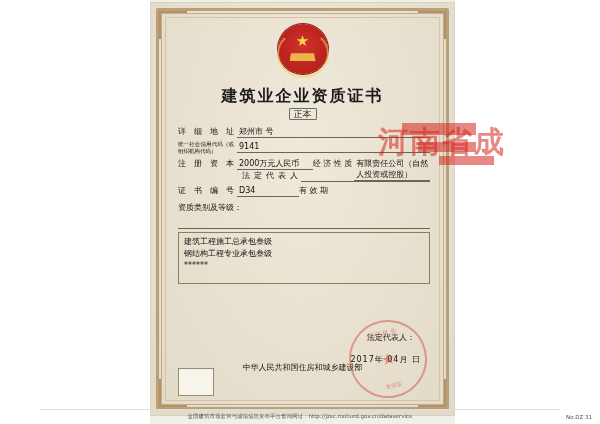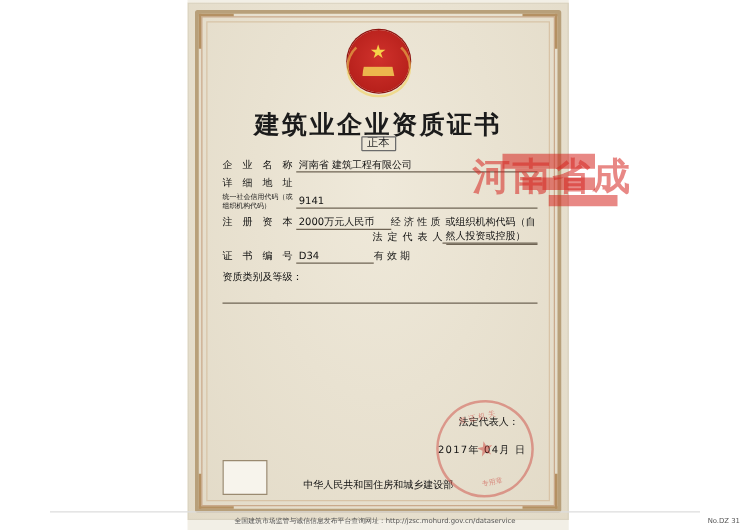--- a/index.html
+++ b/index.html
@@ -65,21 +65,21 @@
     opacity:.85;
   }
   .emblem .wheat{
     position:absolute;left:50%;top:10px;transform:translateX(-50%);
     width:48px;height:44px;border-radius:50%;
     border:2px solid rgba(243,207,85,.55);border-top-color:transparent;
   }
 
   .title{
     position:absolute;left:0;right:0;top:84px;text-align:center;
-    font-size:20px;font-weight:bold;color:#1b1b1b;letter-spacing:2px;
+    font-size:16px;font-weight:bold;color:#1b1b1b;letter-spacing:2px;
     font-family:"DejaVu Sans","Liberation Sans",sans-serif;
   }
   .title-sub{
     position:absolute;left:0;right:0;top:106px;text-align:center;
     font-size:9px;color:#2a2a2a;
   }
   .title-sub span{
     border:1px solid #6b6b6b;padding:0 4px;border-radius:1px;text-align:center;
   }
 
@@ -111,21 +111,21 @@
   }
 
   
   .issue{
     position:absolute;right:40px;top:330px;font-size:8px;color:#111;text-align:left;
   }
   .issue-date{
     position:absolute;right:34px;top:352px;font-size:8px;color:#111;letter-spacing:1px;text-align:center;
   }
   .ministry{
-    position:absolute;left:0;right:0;top:380px;text-align:center;
+    position:absolute;left:0;right:0;top:360px;text-align:center;
     font-size:8px;color:#111;
   }
   .photo-box{
     position:absolute;left:28px;top:366px;width:34px;height:26px;
     border:1px solid #9a8a70;background:#f7f4ec;
   }
 
   
   .seal{
     position:absolute;right:28px;top:318px;width:74px;height:74px;
@@ -197,53 +197,55 @@
       <div class="gate"></div>
     </div>
 
     <div class="title">建筑业企业资质证书</div>
     <div class="title-sub">
       <span>正本</span>
     </div>
 
     <div class="form">
 
-      <div class="row">
-        <div class="lab">企 业 名 称</div>
-        <div class="val">河南省     建筑工程有限公司</div>
-      </div>
 
       <div class="row">
         <div class="lab">详 细 地 址</div>
+        <div class="val">郑州市          号</div>
       </div>
 
       <div class="row">
         <div class="lab small">统一社会信用代码（或组织机构代码）</div>
         <div class="val">9141</div>
       </div>
 
       <div class="row">
         <div class="lab">注 册 资 本</div>
         <div class="val">2000万元人民币</div>
         <div class="inline-lab">经 济 性 质</div>
-        <div class="val">或组织机构代码（自然人投资或控股）</div>
-      </div>
-
-      <div class="row" style="margin-top:-14px;margin-left:120px;">
+        <div class="val">有限责任公司（自然人投资或控股）</div>
+      </div>
+
+      <div class="row" style="margin-top:-14px;margin-left:64px;">
         <div class="lab">法定代表人</div>
         <div class="val"></div>
       </div>
 
       <div class="row">
         <div class="lab">证 书 编 号</div>
         <div class="val" style="max-width:60px;">D34</div>
         <div class="inline-lab">有 效 期</div>
       </div>
 
       <div class="scope-head">资质类别及等级：</div>
+      <div class="scope-box">
+        <div>建筑工程施工总承包叁级</div>
+        <div>钢结构工程专业承包叁级</div>
+        <div>******</div>
+      </div>
     </div>
 
     <div class="issue">法定代表人：</div>
     <div class="issue-date">2017年 04月      日</div>
     <div class="ministry">中华人民共和国住房和城乡建设部</div>
     <div class="photo-box"></div>
 
     <div class="seal">
       <div class="seal-txt">发证机关</div>
       <div class="inner-star">★</div>

